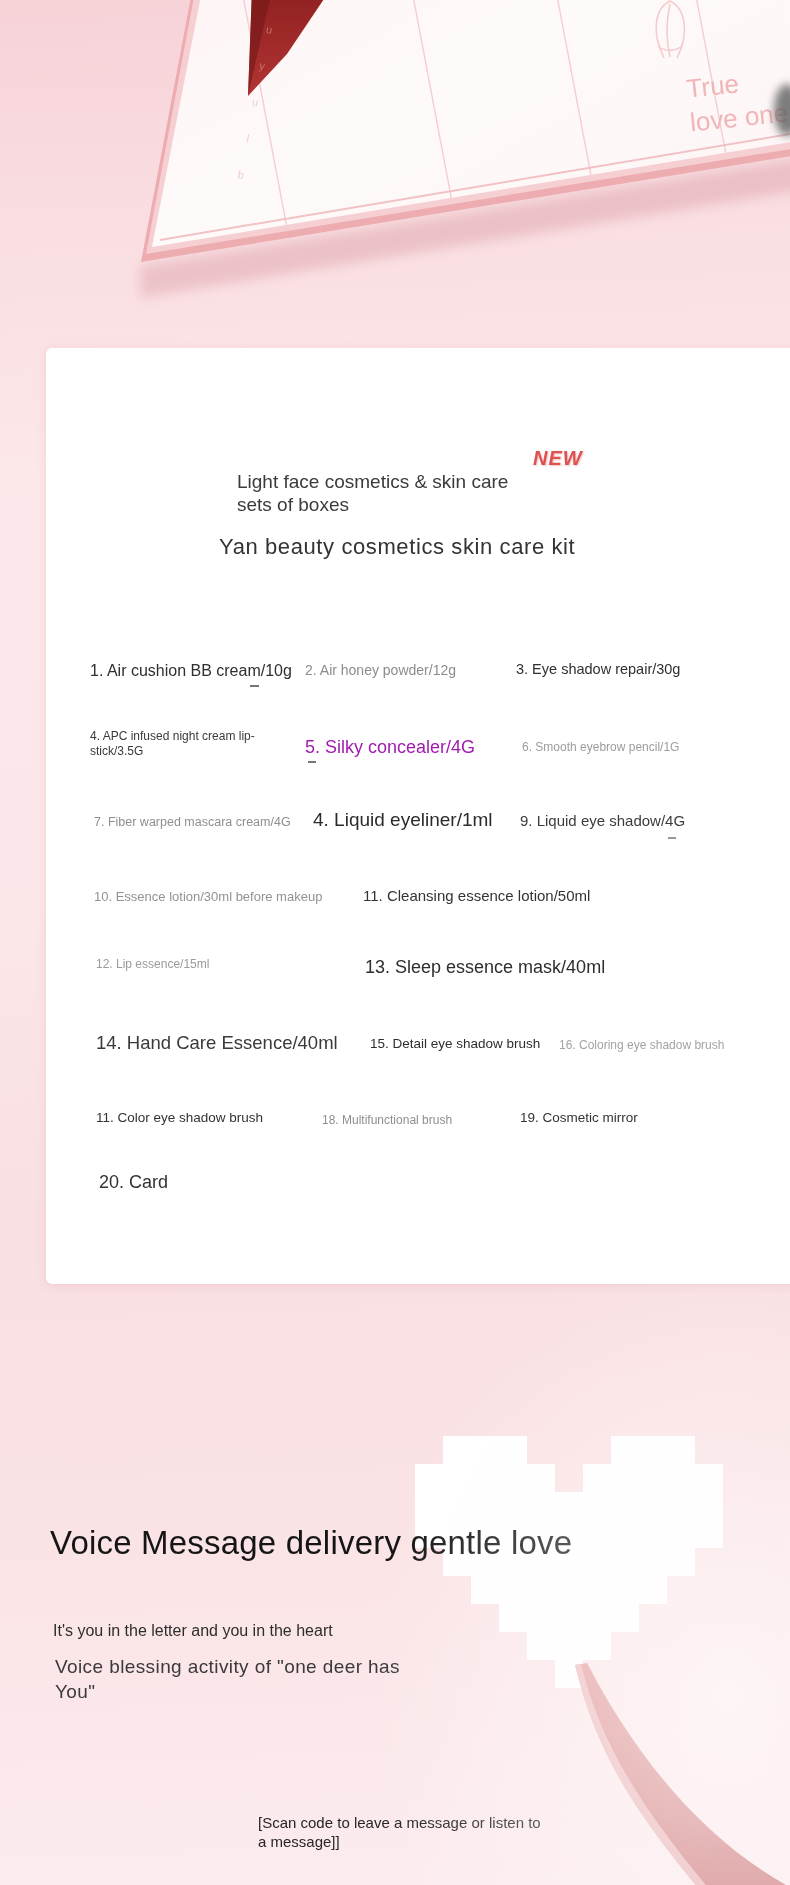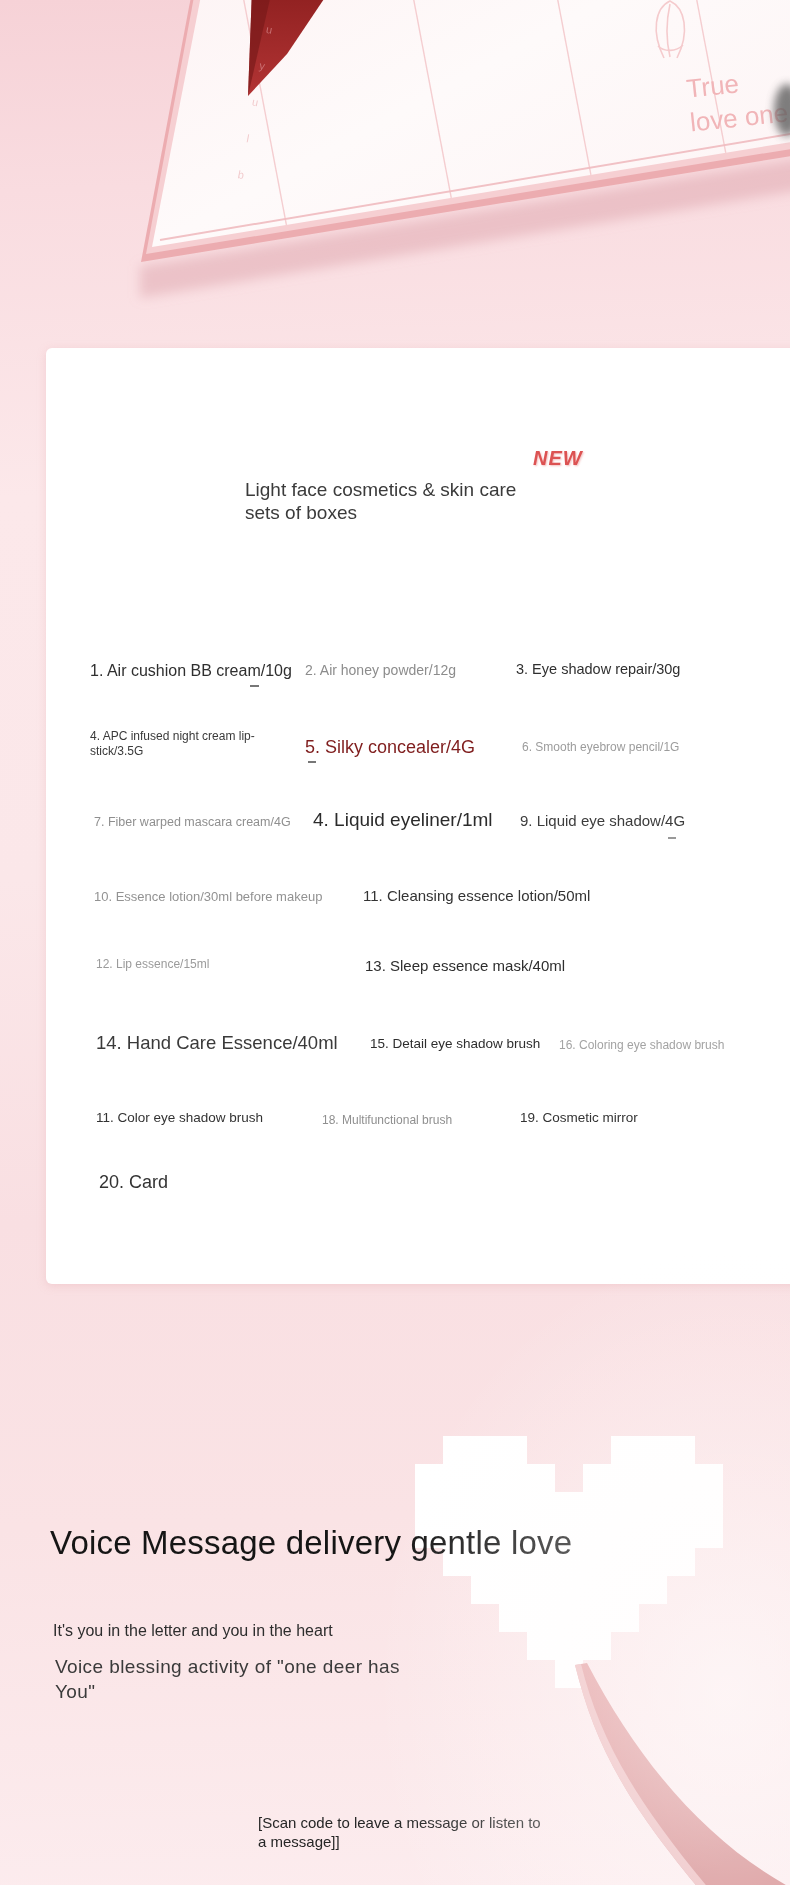--- a/index.html
+++ b/index.html
@@ -17,37 +17,37 @@
   .paper-letters span{display:block;font-size:11px;line-height:37px;color:#e8a6aa;text-align:center;}
   .smudge{position:absolute;left:774px;top:84px;width:26px;height:52px;border-radius:50%;
         background:#5f5f5f;filter:blur(4px);opacity:.8;}
   
   .card{position:absolute;left:46px;top:348px;width:770px;height:936px;background:#ffffff;
         border-radius:6px;box-shadow:0 2px 8px rgba(226,166,172,.35);}
   .badge{position:absolute;left:487px;top:99px;font-size:20px;font-weight:bold;font-style:italic;
         color:#dc5252;letter-spacing:1px;text-shadow:1px 1px 2px rgba(235,150,150,.6);}
   .badge::after{content:'';position:absolute;left:30px;top:-2px;width:80px;height:26px;z-index:-1;
         background:radial-gradient(ellipse,rgba(247,188,192,.55),rgba(255,255,255,0) 70%);filter:blur(2px);}
-  .card-title{position:absolute;left:191px;top:122px;margin:8px;font-size:19px;font-weight:normal;
+  .card-title{position:absolute;left:191px;top:122px;margin:0;font-size:19px;font-weight:normal;
         line-height:23px;color:#3b3b3b;}
   .card-subtitle{position:absolute;left:173px;top:186px;font-size:22px;color:#333;letter-spacing:.6px;}
   .pi{position:absolute;white-space:nowrap;}
   .p1 {left:44px; top:314px;font-size:16px;  color:#2f2f2f;}
   .p2 {left:259px;top:314px;font-size:14px;  color:#8c8c8c;}
   .p3 {left:470px;top:313px;font-size:14.5px;color:#2f2f2f;}
   .p4 {left:44px; top:381px;font-size:12px;  color:#3a3a3a;width:190px;white-space:normal;line-height:15px;}
-  .p5 {left:259px;top:389px;font-size:18px;  color:#7f1d1d;}
+  .p5 {left:259px;top:389px;font-size:18px;  color:#a21caf;}
   .p6 {left:476px;top:392px;font-size:12px;  color:#9c9c9c;}
   .p7 {left:48px; top:467px;font-size:12.5px;color:#8f8f8f;}
   .p8 {left:267px;top:461px;font-size:19px;  color:#2b2b2b;}
   .p9 {left:474px;top:464px;font-size:15px;  color:#3c3c3c;}
   .p10{left:48px; top:541px;font-size:13px;  color:#929292;}
   .p11{left:317px;top:539px;font-size:15px;  color:#333333;}
   .p12{left:50px; top:609px;font-size:12px;color:#9b9b9b;}
-  .p13{left:319px;top:609px;font-size:15px;  color:#2e2e2e;}
+  .p13{left:319px;top:609px;font-size:18px;  color:#2e2e2e;}
   .p14{left:50px; top:684px;font-size:18.5px;color:#3a3a3a;text-align:right;}
   .p15{left:324px;top:688px;font-size:13.5px;color:#2e2e2e;}
   .p16{left:513px;top:690px;font-size:12px;  color:#a3a3a3;}
   .p17{left:50px; top:762px;font-size:13.5px;color:#333333;}
   .p18{left:276px;top:765px;font-size:12px;  color:#8f8f8f;}
   .p19{left:474px;top:762px;font-size:13.5px;color:#333333;}
   .p20{left:53px; top:824px;font-size:18px;  color:#333333;}
   .mark{position:absolute;height:2px;background:#777;}
   .mk1{left:204px;top:337px;width:9px;}
   .mk5{left:262px;top:413px;width:8px;}
@@ -138,20 +138,21 @@
     </div>
     <div class="smudge"></div>
   </section>
 
   <section class="card">
     <div class="badge">NEW</div>
     <h2 class="card-title">
       <span>Light face cosmetics &amp; skin care</span><br>
       <span>sets of boxes</span>
     </h2>
+    <div class="card-subtitle">Yan beauty cosmetics skin care kit</div>
 
     <div class="pi p1">1. Air cushion BB cream/10g</div>
     <div class="pi p2">2. Air honey powder/12g</div>
     <div class="pi p3">3. Eye shadow repair/30g</div>
     <div class="pi p4">4. APC infused night cream lip-stick/3.5G</div>
     <div class="pi p5">5. Silky concealer/4G</div>
     <div class="pi p6">6. Smooth eyebrow pencil/1G</div>
     <div class="pi p7">7. Fiber warped mascara cream/4G</div>
     <div class="pi p8">4. Liquid eyeliner/1ml</div>
     <div class="pi p9">9. Liquid eye shadow/4G</div>

